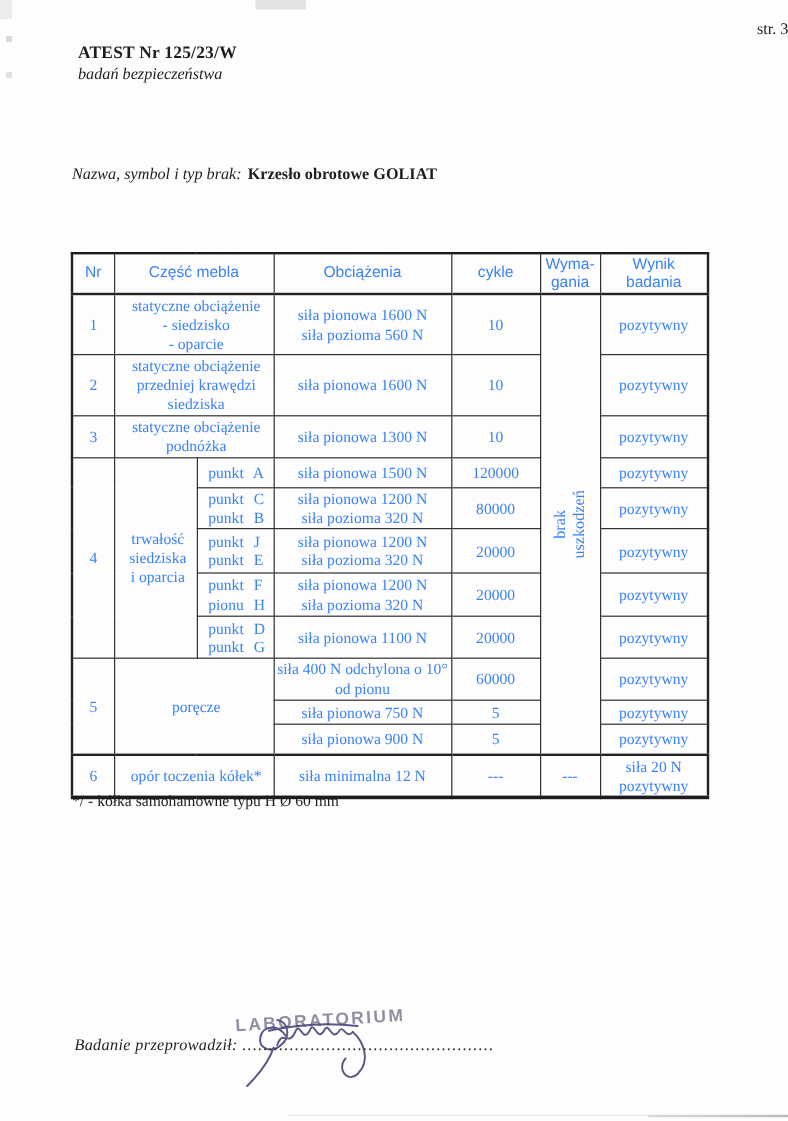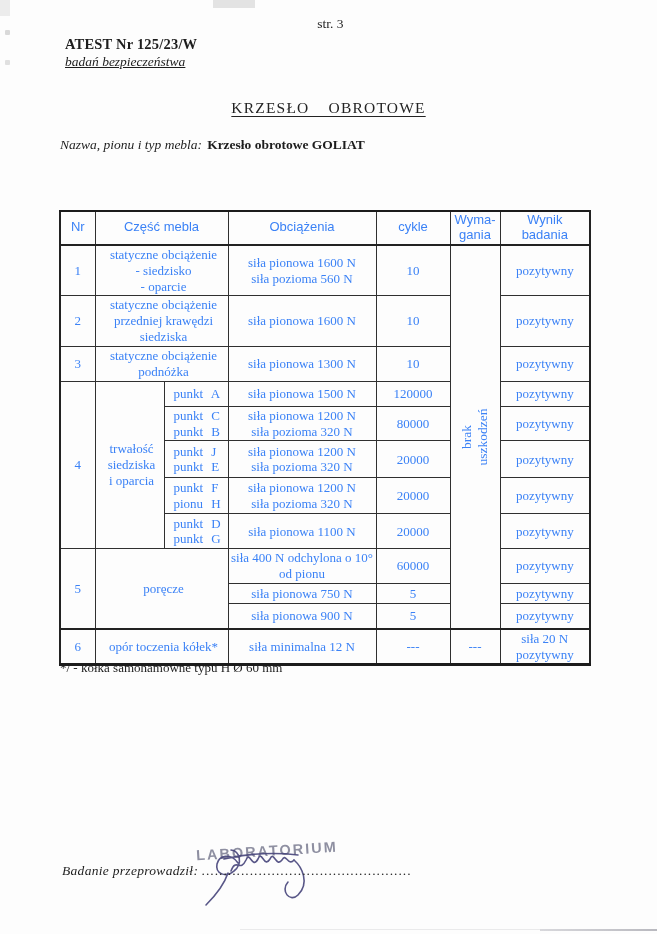--- a/index.html
+++ b/index.html
@@ -5,23 +5,23 @@
   * { margin:0; padding:0; box-sizing:border-box; }
   html,body { background:#ffffff; }
   .page {
     position:relative; width:657px; height:934px;
     background:#fdfdfd; overflow:hidden;
     font-family:"Liberation Serif", serif; color:#1d1d1d;
   }
   .abs { position:absolute; }
 
   
-  .page-num { top:16px; left:4px; right:0; text-align:center; font-size:13.5px; }
+  .page-num { top:16px; left:4px; right:0; text-align:right; font-size:13.5px; }
   .atest-title { top:36px; left:65px; font-size:14.5px; font-weight:bold; letter-spacing:.2px; }
-  .atest-sub { top:54px; left:65px; font-size:13.5px; font-style:italic;text-decoration:underline; }
+  .atest-sub { top:54px; left:65px; font-size:13.5px; font-style:italic; }
   .doc-title {
     top:99px; left:0; right:0; text-align:center; font-size:15.5px;
     letter-spacing:1.2px; word-spacing:14px;
     text-decoration:underline; text-underline-offset:3px; color:#232323;
   }
   .name-line { top:137px; left:60px; font-size:13.5px; }
   .name-line .lbl { font-style:italic; }
   .name-line .val { font-weight:bold; margin-left:5px; }
   .section-title {
     top:185px; left:60px; font-size:13.5px; letter-spacing:.4px;
@@ -82,23 +82,22 @@
   <div class="abs art-top-center"></div>
   <div class="abs art-top-left"></div>
   <div class="abs art-mark1"></div>
   <div class="abs art-mark2"></div>
   <div class="abs art-bottom-line1"></div>
   <div class="abs art-bottom-line2"></div>
 
   <div class="abs page-num">str. 3</div>
   <div class="abs atest-title">ATEST Nr 125/23/W</div>
   <div class="abs atest-sub">badań bezpieczeństwa</div>
-  <div class="abs doc-title">KRZESŁO OBROTOWE</div>
   <div class="abs name-line">
-    <span class="lbl">Nazwa, pionu i typ mebla:</span><span class="val">Krzesło obrotowe GOLIAT</span>
+    <span class="lbl">Nazwa, symbol i typ brak:</span><span class="val">Krzesło obrotowe GOLIAT</span>
   </div>
 
   <table class="doc-table">
     <colgroup>
       <col style="width:35px">
         <col style="width:69px">
         <col style="width:64px">
       <col style="width:148px">
         <col style="width:74px">
         <col style="width:50px">

